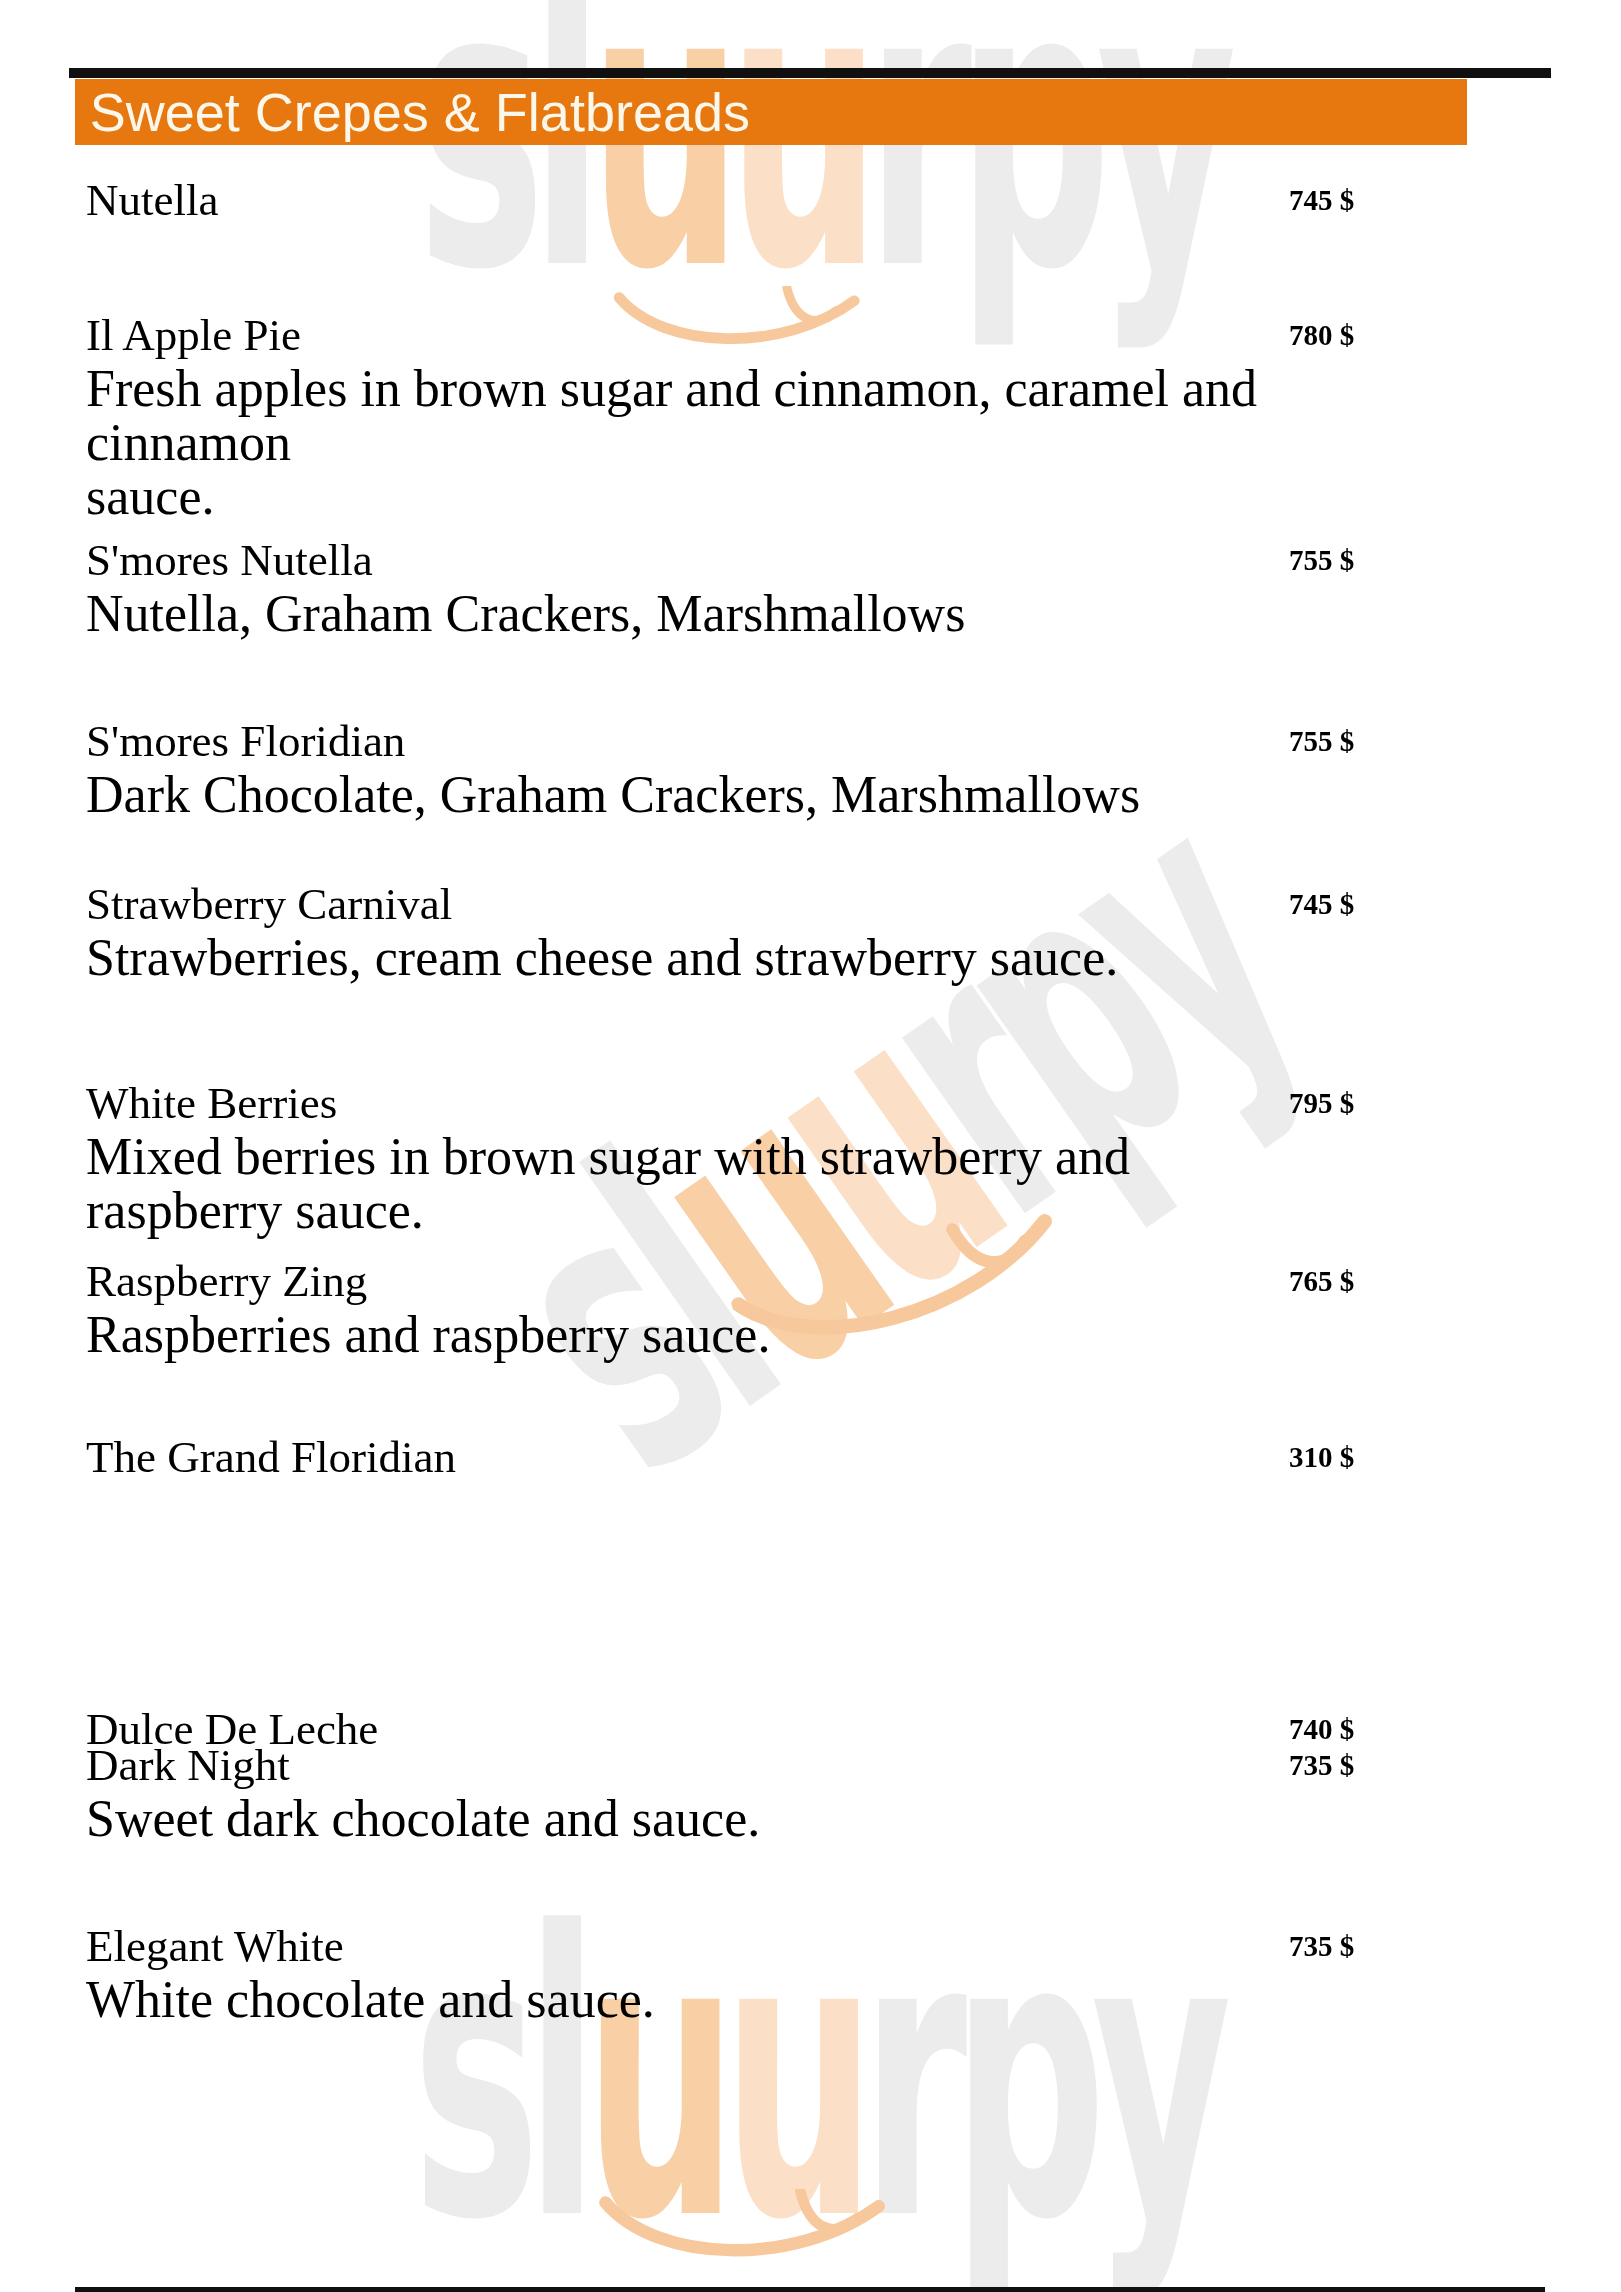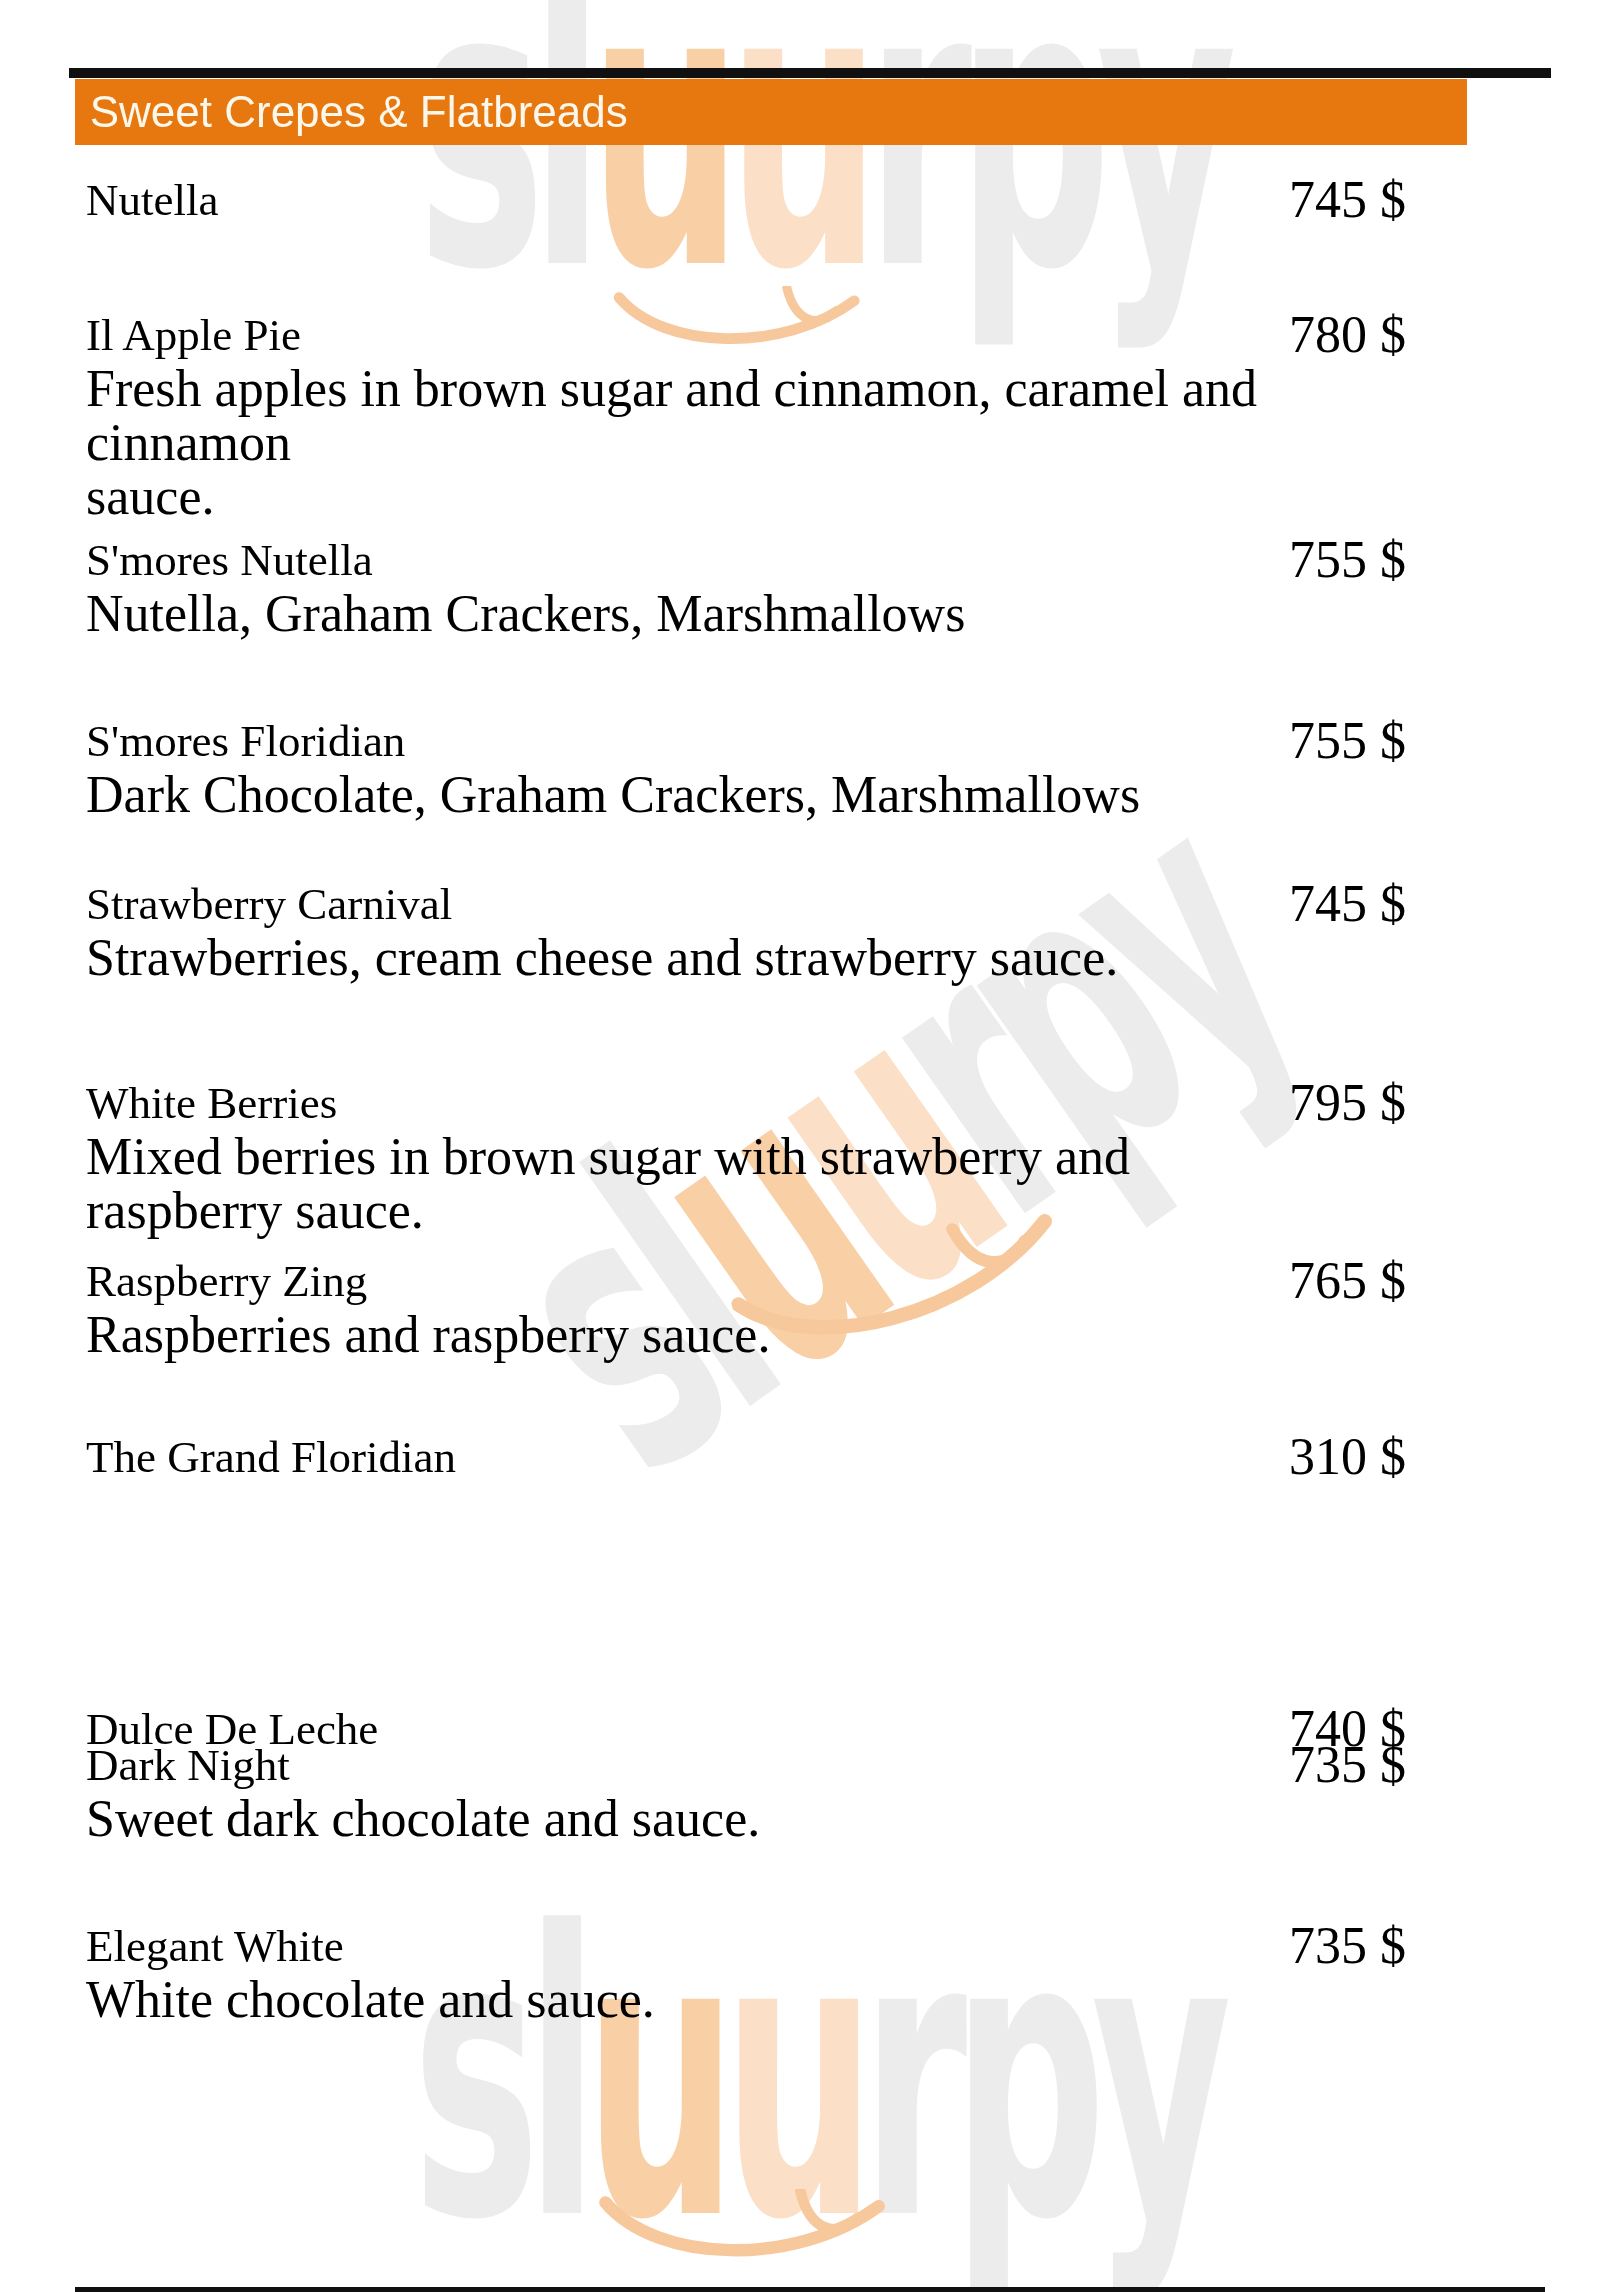--- a/index.html
+++ b/index.html
@@ -44,34 +44,34 @@
     position:absolute; left:75px; top:2287px; width:1470px; height:4.9px;
     background:var(--bar,#0f0f0f); z-index:3;
   }
   .banner{
     position:absolute; left:75px; top:79px; width:1392px; height:66px;
     background:var(--banner_bg,#e6780f); z-index:2;
   }
   .banner .banner-title{
     display:block; padding-left:14.7px;
     font-family:"Liberation Sans","DejaVu Sans",sans-serif;
-    font-size:44px; line-height:66px; font-weight:normal;
+    font-size:54px; line-height:66px; font-weight:normal;
     color:var(--banner_text,#fcf7eb);
     white-space:nowrap;
   }
 
   
   .items{ position:absolute; inset:0; z-index:2;}
   .item{ position:absolute; left:86px; width:1215px;}
   .item .name{
     display:block; font-size:45px; line-height:54px; white-space:nowrap;
   }
   .item .price{
     position:absolute; left:1203px; top:0;
-    font-size:52px; line-height:54px; white-space:nowrap;
+    font-size:29px; line-height:54px; white-space:nowrap;font-weight:bold;
   }
   .item .desc{
     font-size:52px; line-height:54px; white-space:pre-line;
   }
   .i1{top:173px;} .i2{top:308px;} .i3{top:533px;} .i4{top:714px;}
   .i5{top:860px;margin-top:17px;} .i6{top:1076px;} .i7{top:1254px;} .i8{top:1430px;}
   .i9{top:1702px;} .i10{top:1738px;} .i11{top:1919px;}
 </style>
 </head>
 <body>

